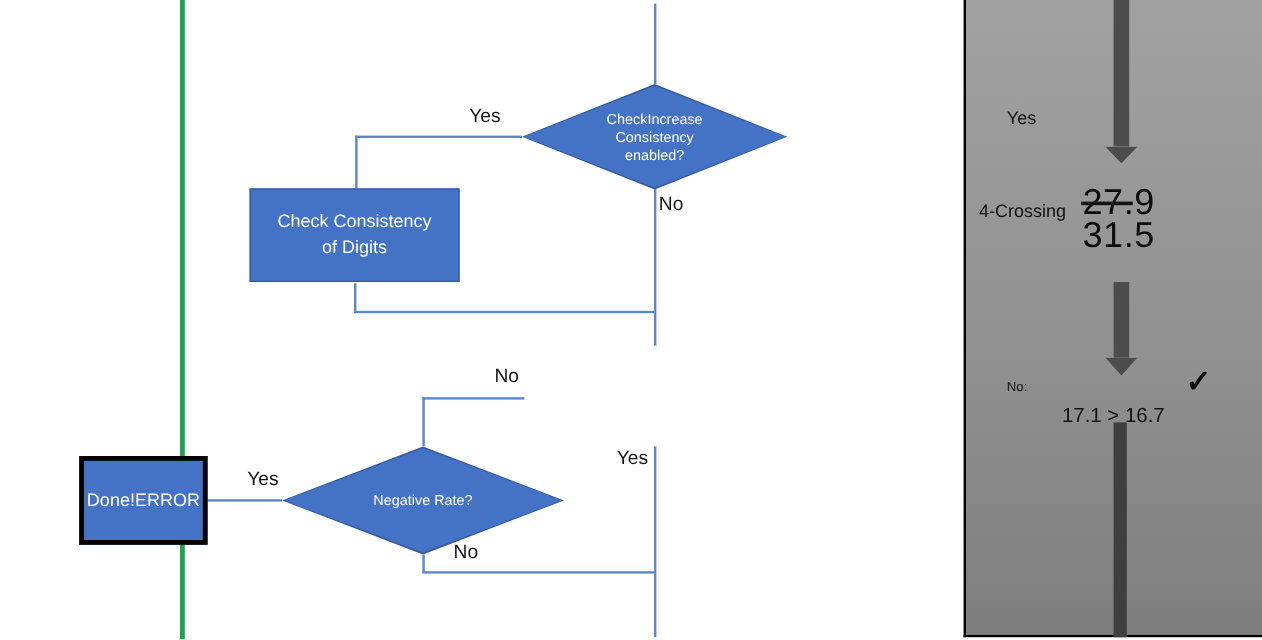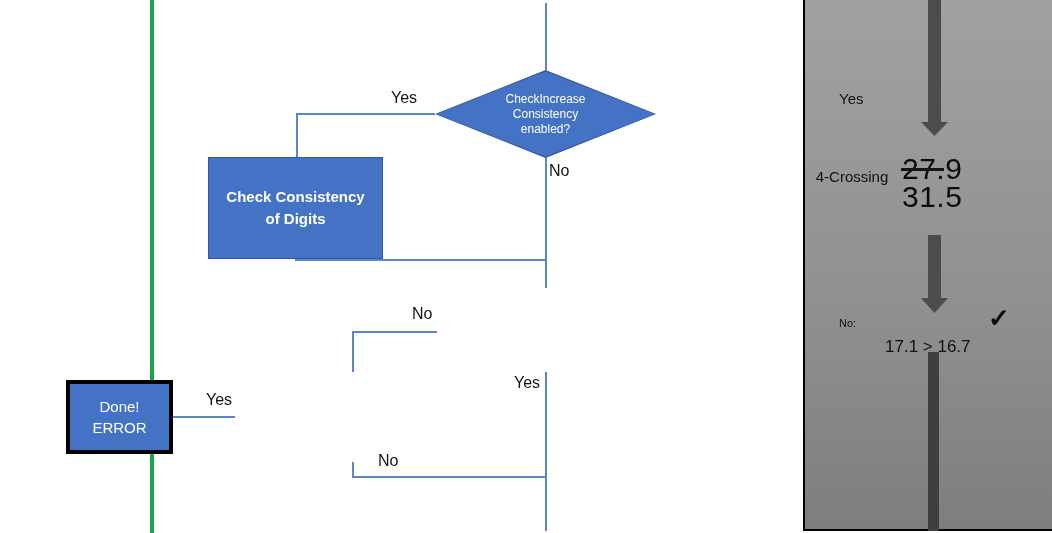--- a/index.html
+++ b/index.html
@@ -15,27 +15,27 @@
   .cline.h { height:1.5px; }
   .cline.v { width:1.5px; }
 
   
   .diamond { position:absolute; clip-path:polygon(50% 0,100% 50%,50% 100%,0 50%); background:#35599c;text-decoration:underline; }
   .diamond-in { position:absolute; inset:1.5px; clip-path:polygon(50% 0,100% 50%,50% 100%,0 50%);
     background:#4472c4; display:flex; flex-direction:column; align-items:center; justify-content:center;
     color:#ffffff; font-size:12px; line-height:15px; text-align:center; }
 
   
-  .process { position:absolute; left:208px; top:157px; width:175px; height:102px; background:#4472c4;
+  .process { position:absolute; left:208px; top:157px; width:175px; height:78px; background:#4472c4;
     border:1px solid #35599c; display:flex; flex-direction:column; align-items:center; justify-content:center;
-    color:#ffffff; font-size:15px; line-height:22px; text-align:center;font-weight:bold; }
+    color:#ffffff; font-size:15px; line-height:22px; text-align:center; }
 
   
   .terminal { position:absolute; left:66px; top:380px; width:107px; height:74px; background:#4472c4;
-    border:4px solid #000000; display:flex; flex-direction:column; align-items:center; justify-content:center;
+    border:4px solid #000000; display:flex; flex-direction:row; align-items:center; justify-content:center;
     color:#ffffff; font-size:15px; line-height:21px; text-align:center; }
 
   
   .lbl { position:absolute; font-size:16px; color:#141414; white-space:nowrap; }
 
   
   .panel { position:absolute; left:803px; top:0; width:249px; height:531px;
     border-left:2.5px solid #000000; border-bottom:2px solid #000000;
     background:linear-gradient(180deg,#a1a1a1 0%, #919191 55%, #7e7e7e 100%); }
   .shaft { position:absolute; background:#4c4c4c; }
@@ -76,20 +76,25 @@
       <span>enabled?</span>
     </div>
   </div>
 
   <div class="process">
     <span>Check Consistency</span>
     <span>of Digits</span>
   </div>
 
 
+  <div class="diamond" style="left:235px; top:372px; width:235px; height:90px;">
+    <div class="diamond-in">
+      <span>Negative Rate?</span>
+    </div>
+  </div>
 
   <div class="terminal">
     <span>Done!</span>
     <span>ERROR</span>
   </div>
 
   <div class="lbl" style="left:391px; top:89px;">Yes</div>
   <div class="lbl" style="left:549px; top:162px;">No</div>
   <div class="lbl" style="left:412px; top:305px;">No</div>
   <div class="lbl" style="left:514px; top:374px;">Yes</div>

